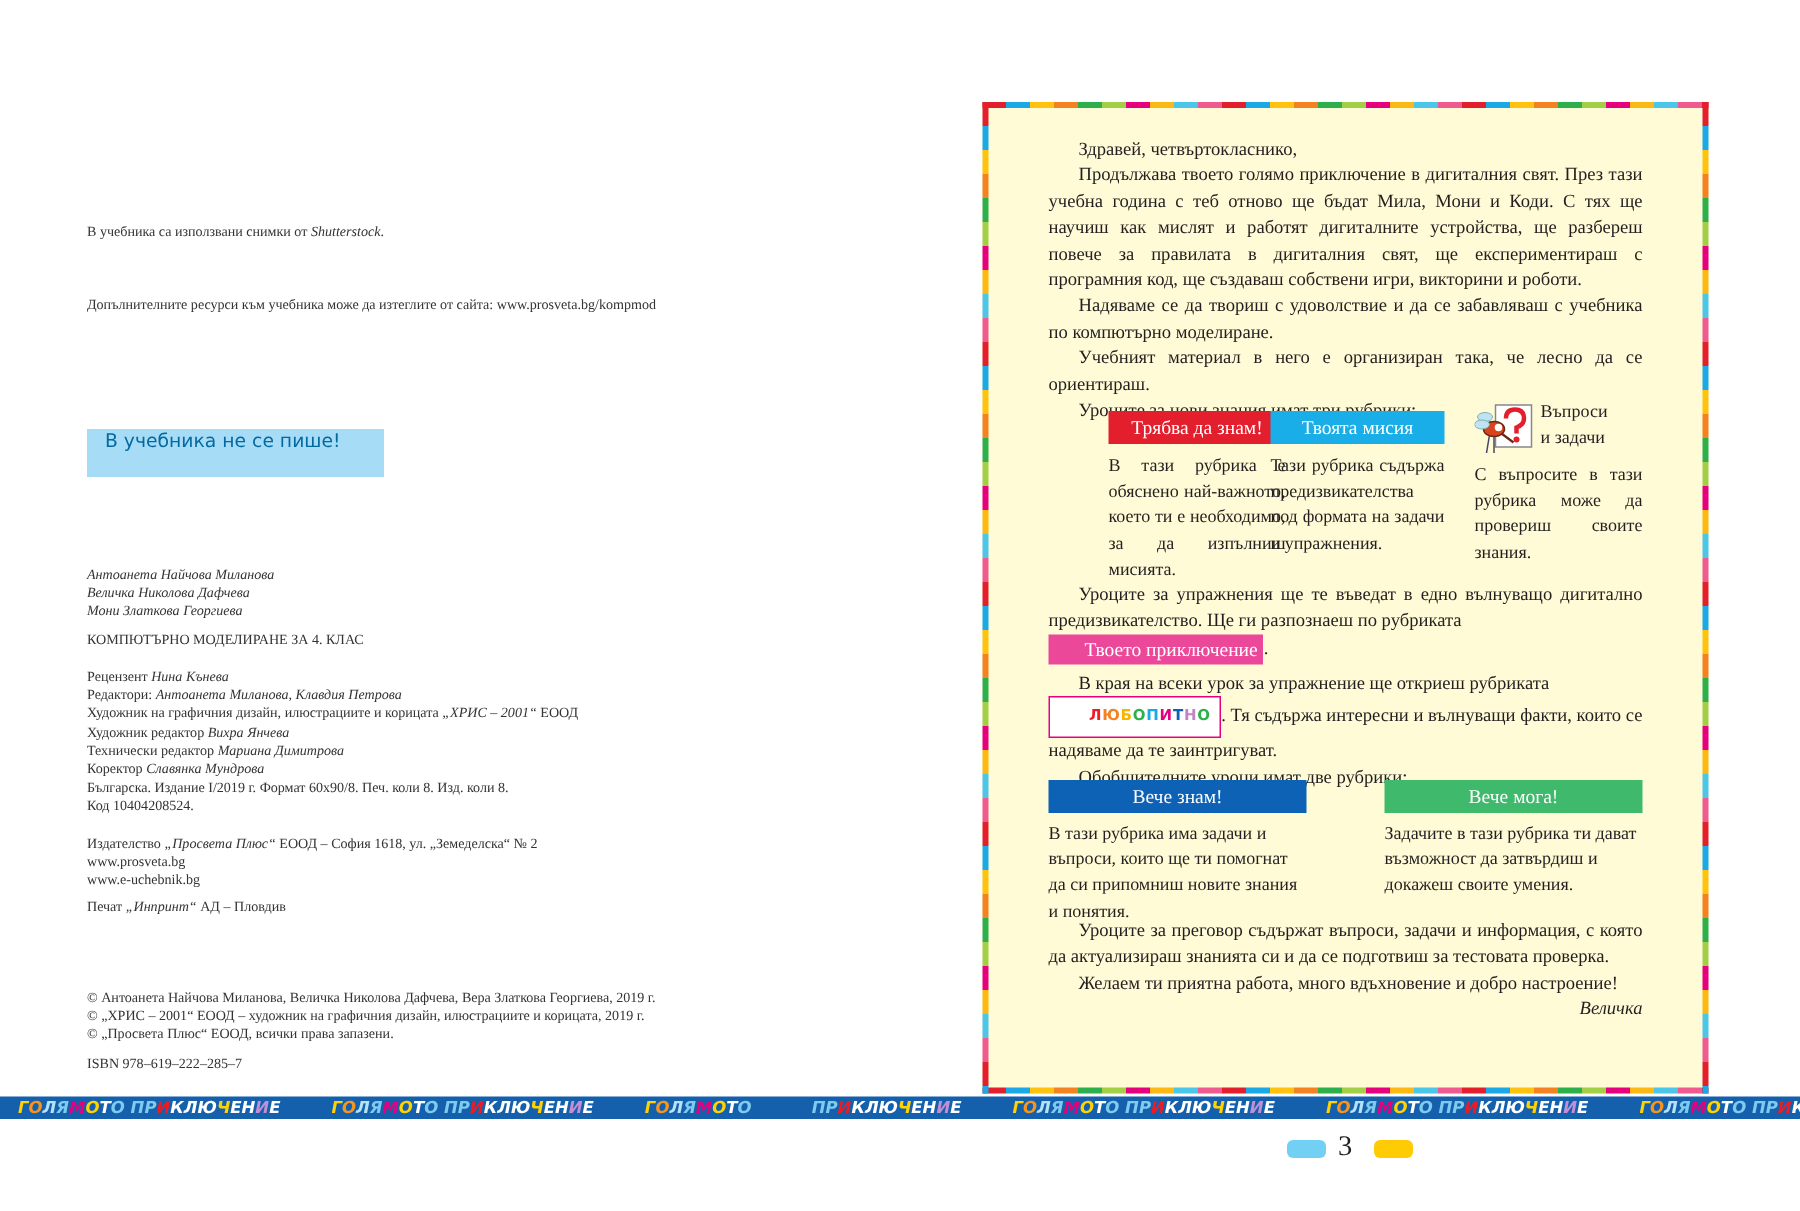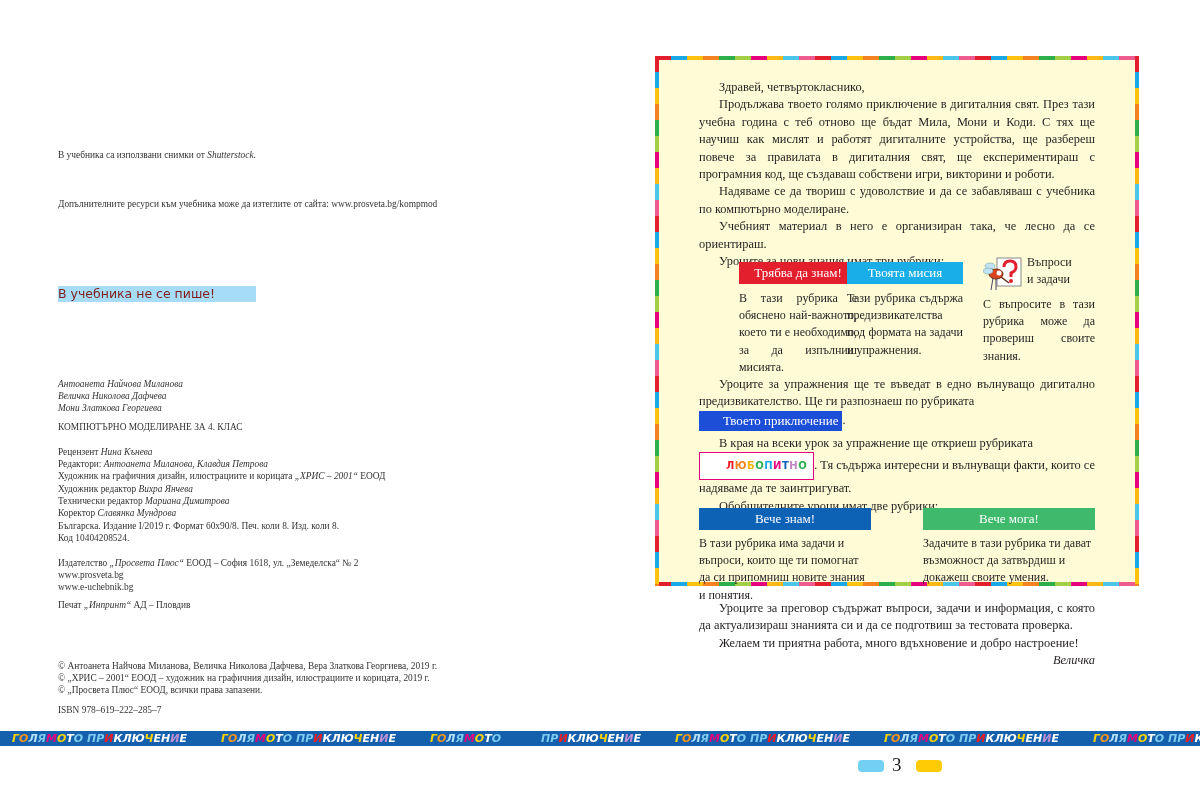--- a/index.html
+++ b/index.html
@@ -8,28 +8,28 @@
     background:#ffffff;
     font-family:"Liberation Serif", "DejaVu Serif", serif;
     color:#231f20;
   }
   
   .left-page { position:absolute; left:0; top:0; width:600px; height:720px; }
   .imprint { position:absolute; left:58px; font-size:9.4px; line-height:12.2px; color:#333; }
   .imprint i { font-style:italic; }
   .imprint p { margin:0; }
   .no-write {
-    position:absolute; left:58px; top:286px; width:198px; height:16px;
+    position:absolute; left:58px; top:286px; width:198px; height:32px;
     background:#a7dcf6; font-family:"DejaVu Sans", sans-serif; font-size:12.5px;
-    line-height:16px; color:#7f1d1d; box-sizing:border-box;
+    line-height:16px; color:#0369a1; padding-left:12px; box-sizing:border-box;
   }
 
   
   .frame {
-    position:absolute; left:655px; top:56px; width:484px; height:530px;
+    position:absolute; left:655px; top:68px; width:484px; height:661px;
     background:#fffbd6; box-sizing:border-box;
   }
   .edge { position:absolute; }
   .edge.top, .edge.bottom { left:0; right:0; height:4px; }
   .edge.top { top:0; } .edge.bottom { bottom:0; }
   .edge.left, .edge.right { top:0; bottom:0; width:4px; }
   .edge.left { left:0; } .edge.right { right:0; }
   .edge.top, .edge.bottom {
     background:repeating-linear-gradient(90deg,
       #e31e2d 0 16px, #1aa9e6 16px 32px, #ffc20e 32px 48px, #f58220 48px 64px,
@@ -64,21 +64,21 @@
     position:absolute; left:0; top:-6px; width:40px; height:36px;
   }
   .q-label { position:absolute; left:44px; top:-8px; font-size:12px; line-height:17px; }
 
   .content2 {
     position:absolute; left:44px; top:320px; width:396px;
     font-size:12.4px; line-height:17.4px; text-align:justify;
   }
   .content2 p { margin:0; text-indent:20px; }
   .adv-badge {
-    display:inline-block; background:#1d4ed8; color:#fff; padding:0 4px;
+    display:inline-block; background:#ec4899; color:#fff; padding:0 4px;
     font-size:13px; line-height:20px; height:20px; vertical-align:middle;
   }
   .curious-badge {
     display:inline-block; border:1.5px solid #e6007e; background:#fff;
     padding:5px 6px; height:16px; line-height:16px; font-family:"DejaVu Sans", sans-serif;
     font-weight:bold; font-size:10px; letter-spacing:0.5px; vertical-align:middle;
   }
 
   .rubrics2 { position:absolute; left:44px; top:452px; width:396px; }
   .rub2col { position:absolute; top:0; width:172px; font-size:12px; line-height:17.2px; }

